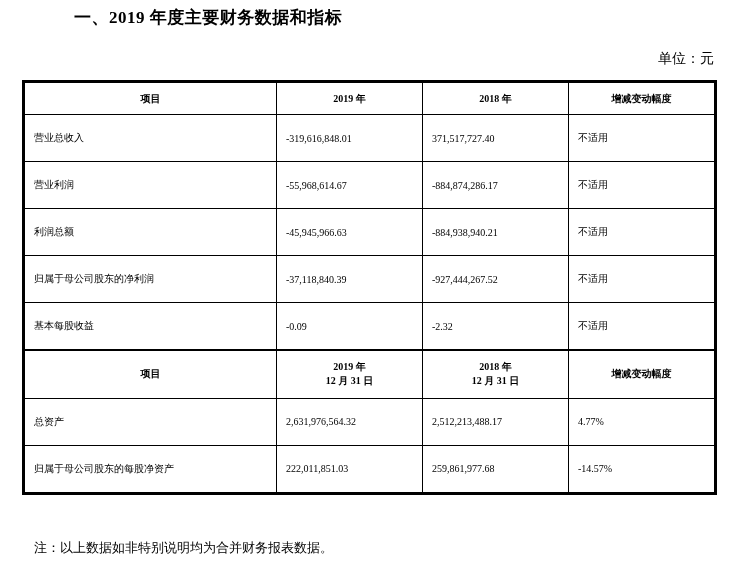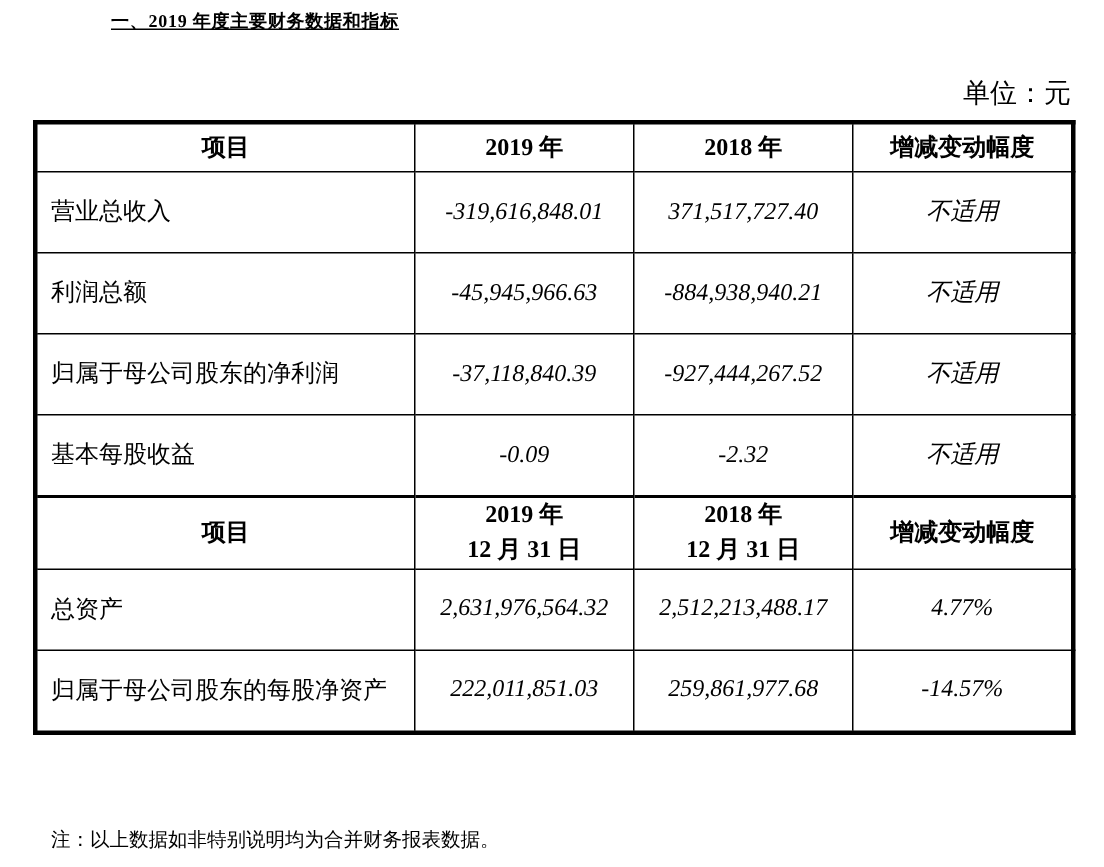--- a/index.html
+++ b/index.html
@@ -12,42 +12,41 @@
     width: 736px;
     height: 578px;
     background: #ffffff;
     font-family: "Liberation Serif", "DejaVu Serif", serif;
     color: #000000;
   }
   .doc-title {
     position: absolute;
     left: 74px;
     top: 6px;
-    font-size: 12px;
+    font-size: 17px;
     font-weight: bold;
     letter-spacing: 0.5px;
     white-space: nowrap;
-    text-decoration: underline;
   }
   .unit-label {
     position: absolute;
     right: 22px;
     top: 50px;
-    font-size: 18px;
+    font-size: 14px;
     font-weight: normal;
     white-space: nowrap;
   }
   table.fin-table {
     position: absolute;
     left: 22px;
     top: 80px;
     width: 692px;
     border-collapse: collapse;
     table-layout: fixed;
-    font-size: 16px;
+    font-size: 10px;
   }
   table.fin-table td, table.fin-table th {
     border: 1px solid #000;
     padding: 16px 9px;
     overflow: hidden;
     background: #fff;
   }
   
   table.fin-table {
     border: 3px solid #000;
@@ -59,34 +58,33 @@
   }
   table.fin-table tr.h1 { height: 33px; }
   table.fin-table tr.data-row { height: 37px; }
   table.fin-table tr.tall-row { height: 50px; }
   table.fin-table tr.h2 { height: 48px; }
   td.cell-item {
     text-align: left;
     font-weight: normal;
   }
   td.cell-num {
-    text-align: center;
+    text-align: left;
     font-weight: normal;
-    font-style: italic;
   }
   tr.thick-top th {
     border-top: 2.5px solid #000;
   }
   .two-line {
     line-height: 1.45;
   }
   .footnote {
     position: absolute;
     left: 34px;
-    top: 551px;
+    top: 539px;
     font-size: 13px;
     white-space: nowrap;
   }
 </style>
 </head>
 <body>
 
 <div class="doc">
 
   <div class="doc-title">一、2019 年度主要财务数据和指标</div>
@@ -106,20 +104,26 @@
         <th>项目</th>
         <th>2019 年</th>
         <th>2018 年</th>
         <th>增减变动幅度</th>
       </tr>
 
       <tr class="data-row">
         <td class="cell-item">营业总收入</td>
         <td class="cell-num">-319,616,848.01</td>
         <td class="cell-num">371,517,727.40</td>
+        <td class="cell-num">不适用</td>
+      </tr>
+      <tr class="data-row">
+        <td class="cell-item">营业利润</td>
+        <td class="cell-num">-55,968,614.67</td>
+        <td class="cell-num">-884,874,286.17</td>
         <td class="cell-num">不适用</td>
       </tr>
       <tr class="data-row">
         <td class="cell-item">利润总额</td>
         <td class="cell-num">-45,945,966.63</td>
         <td class="cell-num">-884,938,940.21</td>
         <td class="cell-num">不适用</td>
       </tr>
       <tr class="data-row">
         <td class="cell-item">归属于母公司股东的净利润</td>

